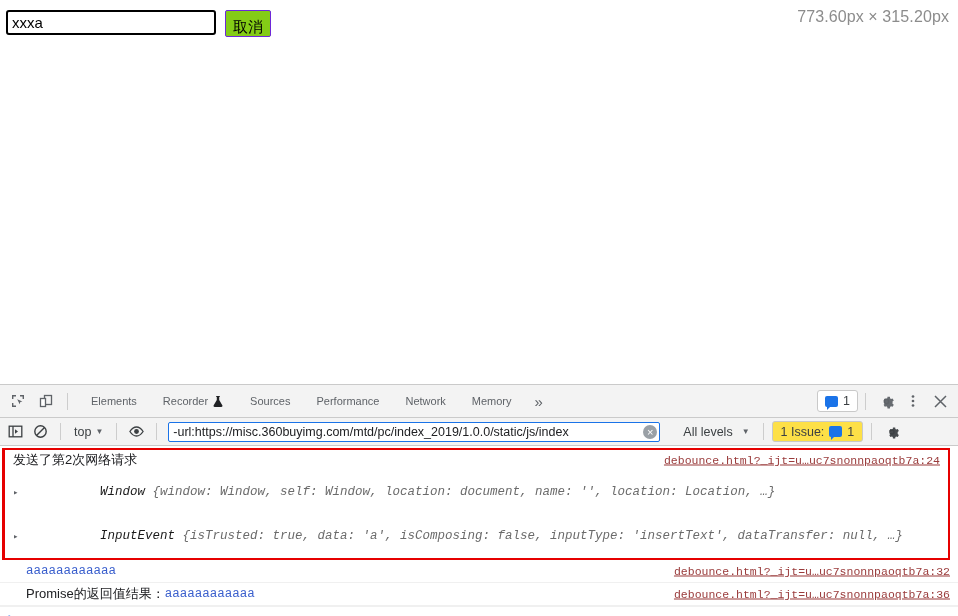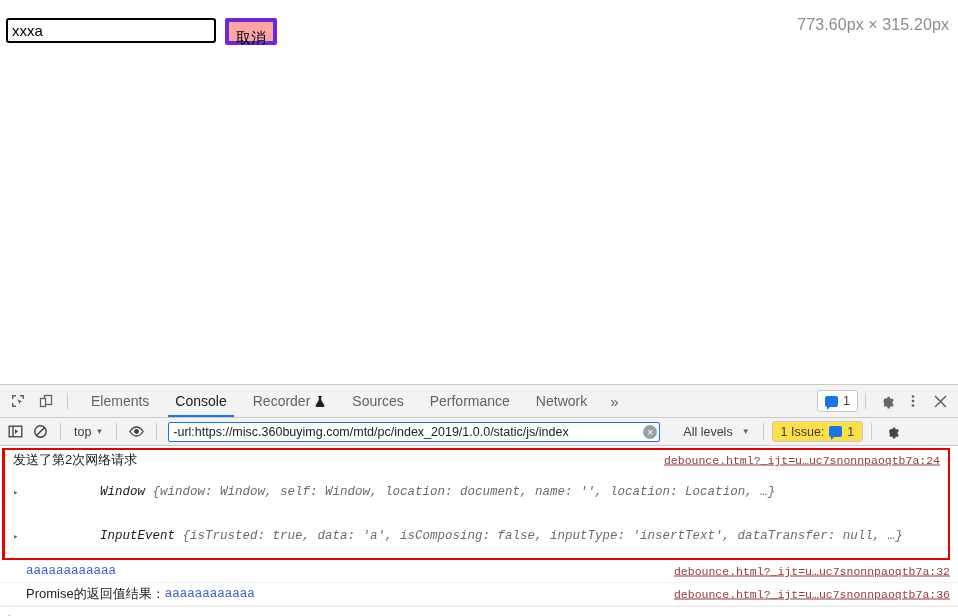--- a/index.html
+++ b/index.html
@@ -13,21 +13,21 @@
     font-family: "Liberation Sans", sans-serif;
     font-size: 13px;
     color: #202124;
     overflow: hidden;
     position: relative;
   }
 
   
   #page-viewport {
     position: absolute;
-    left: 0; top: 12px;
+    left: 0; top: 4px;
     width: 958px;
     height: 384px;
     background: #ffffff;
     box-sizing: border-box;
   }
 
   .page-form-row {
     position: absolute;
     left: 6px;
     top: 6px;
@@ -48,23 +48,23 @@
     font-size: 15px;
     color: #000000;
     outline: none;
   }
 
   .cancel-btn {
     box-sizing: border-box;
     height: 27px;
     min-width: 46px;
     padding: 8px 7px;
-    border: 4px solid #6d28d9;
+    border: 1px solid #6d28d9;
     border-radius: 2px;
-    background: #fca5a5;
+    background: #84cc16;
     font-family: "Liberation Sans", sans-serif;
     font-size: 15px;
     color: #000000;
     cursor: default;
     line-height: 1;
   }
 
   .size-badge {
     position: absolute;
     right: 9px;
@@ -125,21 +125,21 @@
   .dt-tabs {
     display: flex;
     align-items: stretch;
     margin-left: 4px;
   }
   .dt-tab {
     display: flex;
     align-items: center;
     gap: 5px;
     padding: 0 13px;
-    font-size: 14px;
+    font-size: 11px;
     color: #5f6368;
     cursor: default;
     white-space: nowrap;
     position: relative;
   }
   .dt-tab.selected {
     color: #202124;
   }
   .dt-tab.selected::after {
     content: "";
@@ -419,40 +419,40 @@
           <rect x="2.5" y="5.5" width="5" height="8" fill="#ffffff" stroke="#5f6368" stroke-width="1.3"></rect>
         </svg>
       </div>
       <div class="vsep"></div>
     </div>
 
     <div class="dt-tabs">
       <div class="dt-tab">
         <span>Elements</span>
       </div>
-      <div class="dt-tab selected">
-        <span>Console</span>
-      </div>
       <div class="dt-tab">
         <span>Recorder</span>
         <span>
           <svg width="11" height="13" viewBox="0 0 11 13">
             <path d="M4.2 1h2.6v.9h-.6v3.2l3.1 5.2c.5.8-.1 1.7-1 1.7H1.7c-.9 0-1.5-.9-1-1.7l3.1-5.2V1.9h-.6V1z" fill="#202124"></path>
           </svg>
         </span>
       </div>
       <div class="dt-tab">
         <span>Sources</span>
       </div>
       <div class="dt-tab">
         <span>Performance</span>
       </div>
       <div class="dt-tab">
         <span>Network</span>
       </div>
+      <div class="dt-tab">
+        <span>Memory</span>
+      </div>
       <div class="dt-more">»</div>
     </div>
 
     <div class="dt-tabbar-right">
       <div class="issues-chip">
         <span class="speech-badge"></span>
         <span>1</span>
       </div>
       <div class="vsep"></div>
       <div class="icon-btn">

